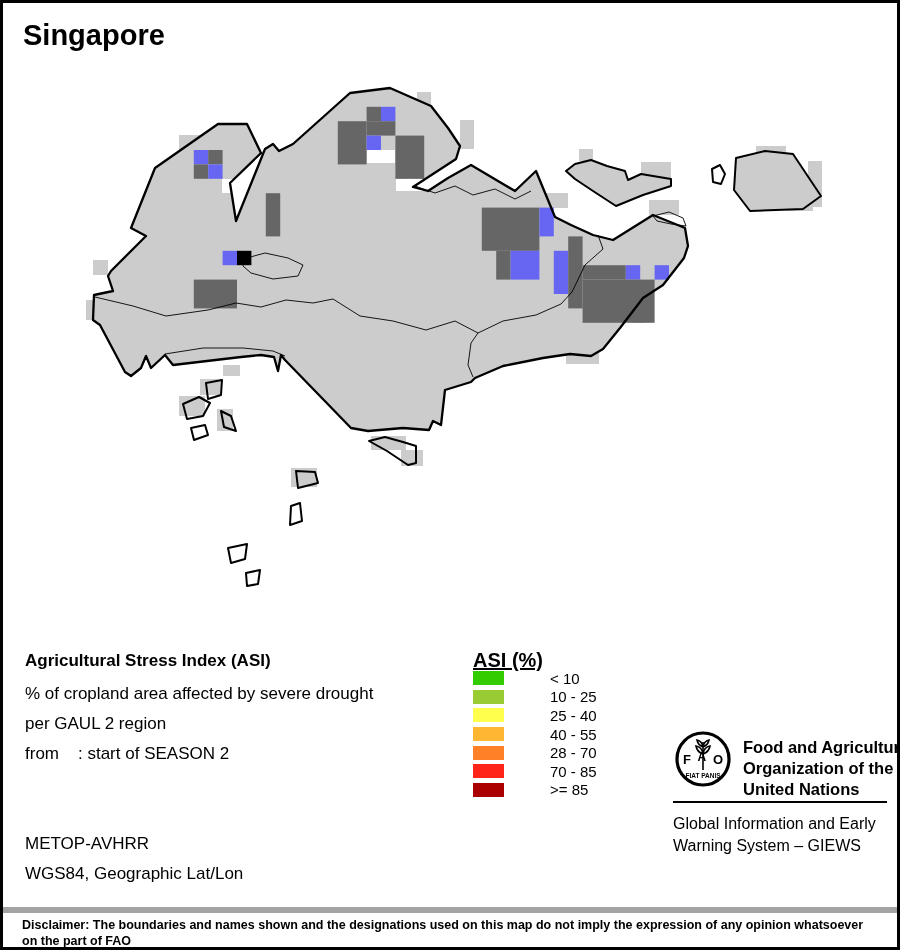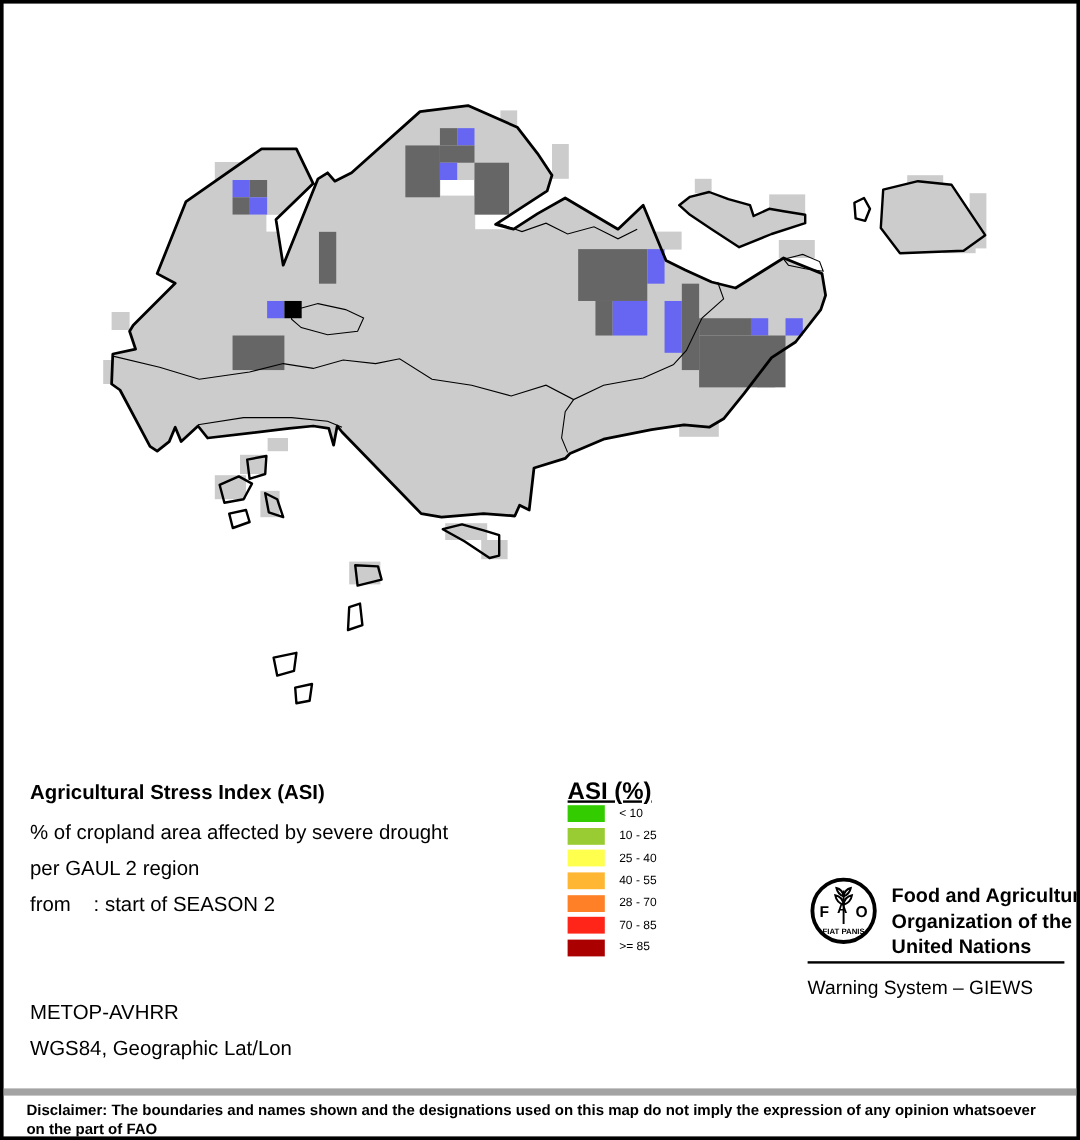--- a/index.html
+++ b/index.html
@@ -15,21 +15,21 @@
   .info{position:absolute;left:22px;font-size:17px;white-space:nowrap;}
   .info.b{font-weight:bold;}
   .kv .k{display:inline-block;width:53px;}
   .legend-title{
     position:absolute;left:470px;top:646px;font-size:20px;font-weight:bold;
     text-decoration:underline;
   }
   .legend-rows{position:absolute;left:470px;}
   .legend-row{display:flex;align-items:center;height:18.6px;}
   .legend-row .sw{width:31px;height:14px;margin-right:12px;flex:0 0 auto;}
-  .legend-row .lbl{font-size:10px;white-space:nowrap;}
+  .legend-row .lbl{font-size:15px;white-space:nowrap;margin-left:34px;}
   #legend-classes{top:666px;}
   #legend-special{top:797px;}
   #legend-special .sw{width:28px;height:13px;}
   .fao-logo{position:absolute;left:670px;top:727px;}
   .fao-org{
     position:absolute;left:740px;top:734px;font-size:16.5px;font-weight:bold;
     line-height:21px;white-space:nowrap;
   }
   .fao-rule{position:absolute;left:670px;top:798px;width:214px;height:2px;background:#000;}
   .fao-giews{
@@ -39,20 +39,21 @@
     position:absolute;left:0;right:0;bottom:0;height:40px;box-sizing:border-box;
     border-top:6px solid #a3a3a3;padding:5px 20px 0 19px;
     font-size:12.5px;line-height:15.5px;font-weight:bold;
   }
 </style>
 </head>
 <body>
 
 <div class="page">
 
+  <div class="title">Singapore</div>
 
   <svg id="map-canvas" width="900" height="620" viewBox="0 0 900 620">
       <rect x="176" y="132" width="44" height="15" fill="#CCCCCC"></rect>
       <rect x="90" y="257" width="15" height="15" fill="#CCCCCC"></rect>
       <rect x="83" y="297" width="8" height="20" fill="#CCCCCC"></rect>
       <rect x="352" y="88" width="21" height="15" fill="#CCCCCC"></rect>
       <rect x="414" y="89" width="14" height="14" fill="#CCCCCC"></rect>
       <rect x="457" y="117" width="14" height="29" fill="#CCCCCC"></rect>
       <rect x="536" y="190" width="29" height="15" fill="#CCCCCC"></rect>
       <rect x="646" y="197" width="30" height="15" fill="#CCCCCC"></rect>
@@ -179,20 +180,21 @@
     <text x="40" y="34" font-family="Liberation Sans, sans-serif" font-size="13" font-weight="bold" fill="#000">O</text>
     <text x="30" y="48" text-anchor="middle" font-family="Liberation Sans, sans-serif" font-size="6.5" font-weight="bold" fill="#000">FIAT PANIS</text>
   </svg>
   <div class="fao-org">
       <div>Food and Agriculture</div>
       <div>Organization of the</div>
       <div>United Nations</div>
     </div>
   <div class="fao-rule"></div>
   <div class="fao-giews">
+      <div>Global Information and Early</div>
       <div>Warning System – GIEWS</div>
     </div>
 
   <div class="disclaimer">
       <div>Disclaimer: The boundaries and names shown and the designations used on this map do not imply the expression of any opinion whatsoever on the part of FAO</div>
       <div>concerning the legal status of any country, territory, area or of its authorities, or concerning the delimitation of its frontiers and boundaries.</div>
     </div>
 
 </div>
 

